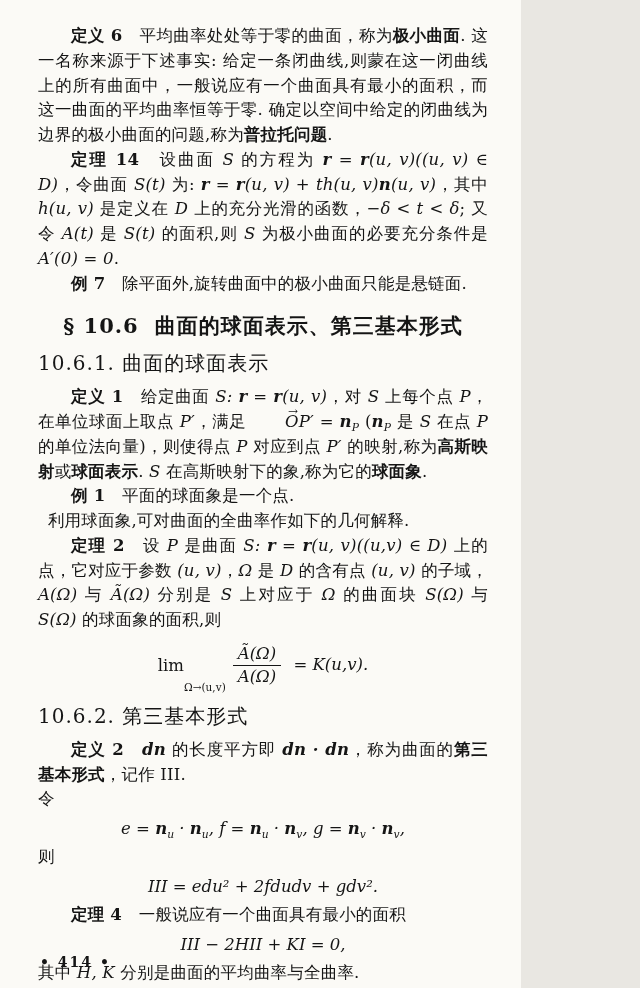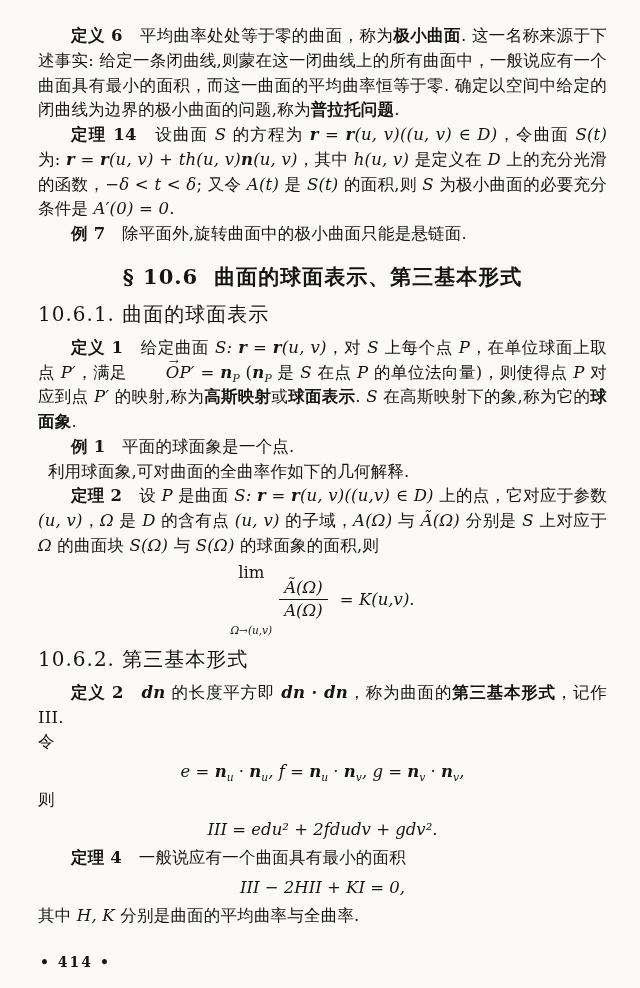--- a/index.html
+++ b/index.html
@@ -3,21 +3,21 @@
 <meta charset="utf-8">
 <style>
   html,body{margin:0;padding:0;}
   body{
     width:640px;height:988px;
     background:#e9e7e2;
     font-family:"DejaVu Serif","Liberation Serif",serif;
   }
   .page{
     position:relative;
-    width:640px;height:988px;
+    width:521px;height:988px;
     box-sizing:border-box;
     background:#fbfaf6;
     color:#151515;
     padding:24px 33px 0 38px;
     overflow:hidden;
   }
   .para{
     margin:0;
     font-size:16.5px;
     line-height:1.5;
@@ -50,25 +50,25 @@
     font-weight:400;
     letter-spacing:1px;
   }
   .display{
     margin:5px 0;
     text-align:center;
     font-size:16.5px;
     line-height:1.4;
   }
   .limstack{
-    display:inline-flex;flex-direction:column;align-items:center;
+    display:inline-flex;align-items:center;
     vertical-align:middle;line-height:1.05;
   }
   .limword{font-style:normal;}
-  .limsub{font-size:10.5px;font-style:italic;margin-top:44px;}
+  .limsub{font-size:10.5px;margin-top:44px;}
   .frac{
     display:inline-flex;flex-direction:column;align-items:center;
     vertical-align:middle;margin:0 7px;line-height:1.2;font-style:italic;
   }
   .frac .num{padding:0 5px 1px 5px;border-bottom:1.4px solid #151515;}
   .frac .den{padding:1px 5px 0 5px;}
   .footer{
     position:absolute;left:40px;bottom:18px;
     font-size:14px;font-weight:700;letter-spacing:2px;
   }

